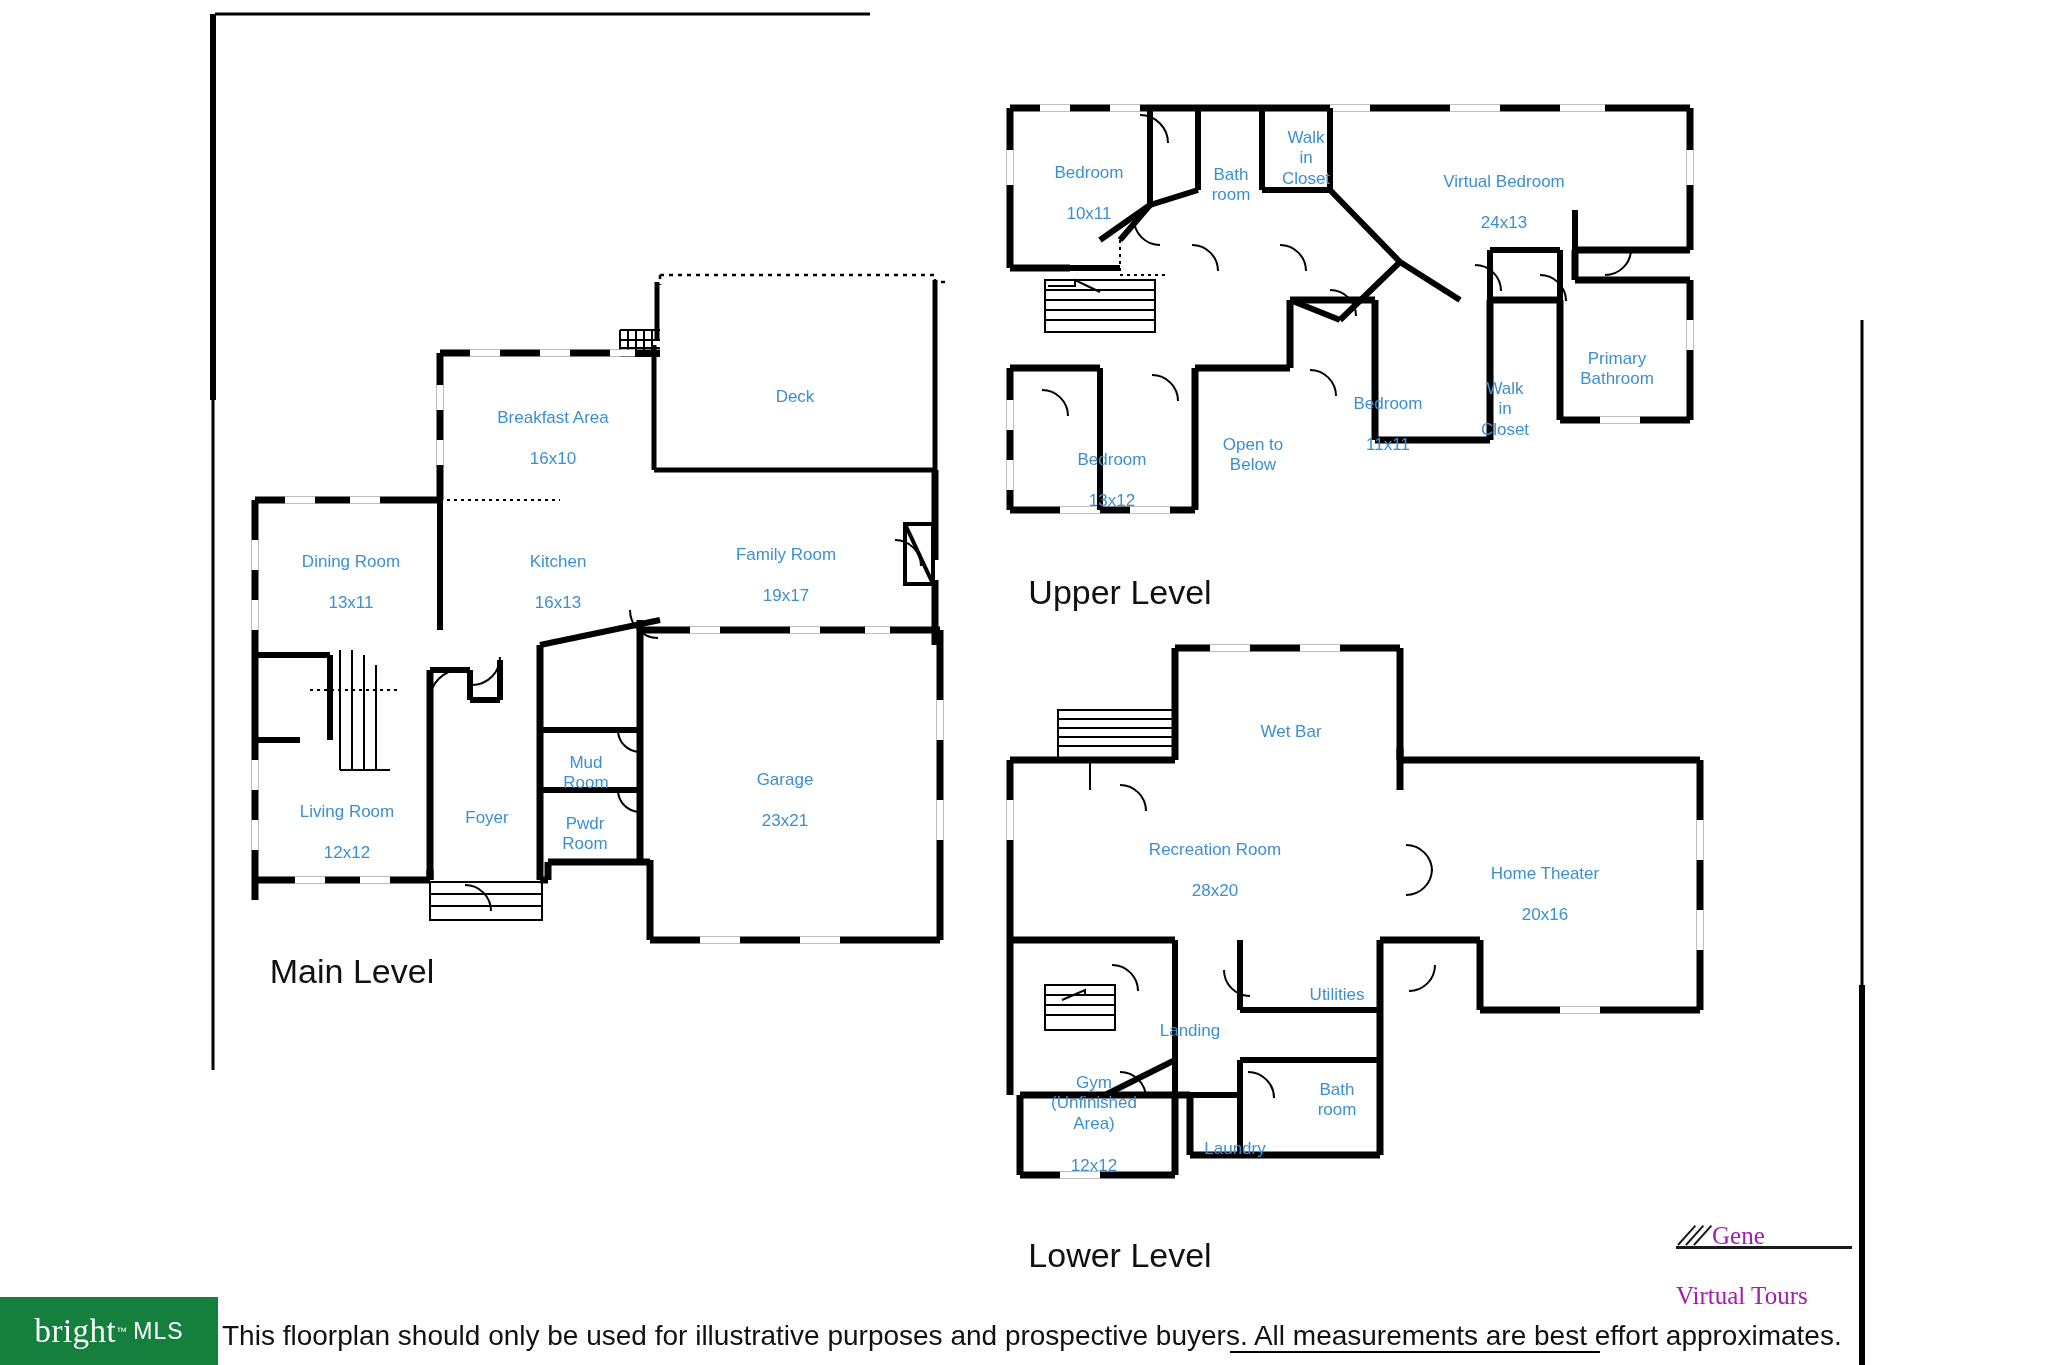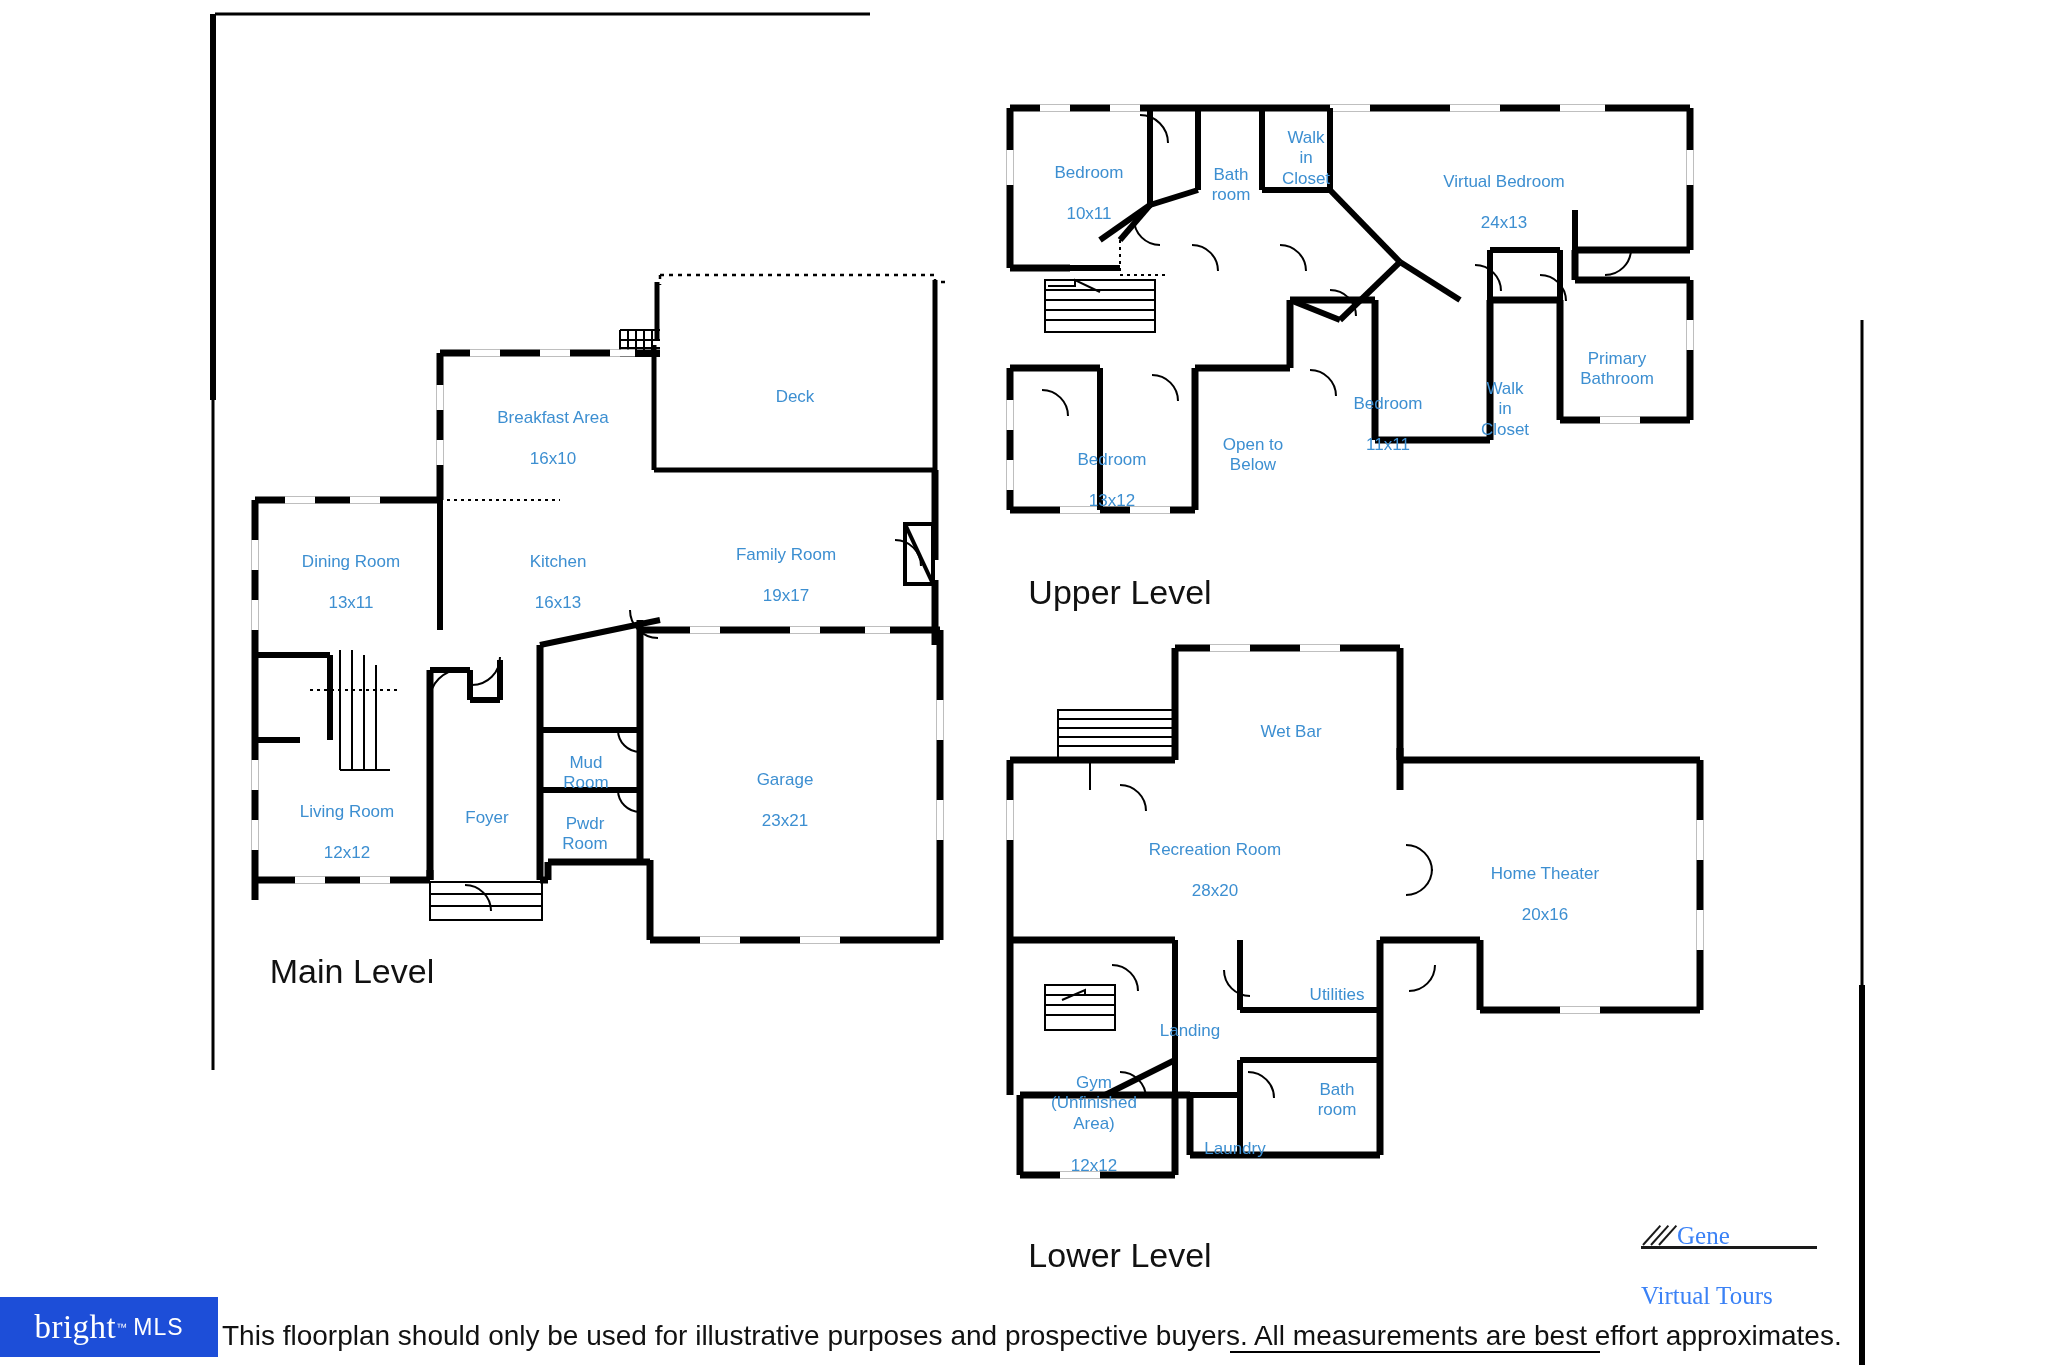--- a/index.html
+++ b/index.html
@@ -47,22 +47,22 @@
     font-size: 28px;
     color: #111111;
     font-family: "Liberation Sans", sans-serif;
     white-space: nowrap;
   }
   .bright-logo {
     position: absolute;
     left: 0px;
     top: 1297px;
     width: 218px;
-    height: 60px;
-    background: #1d4ed8;
+    height: 68px;
+    background: #15803d;
     display: flex;
     align-items: center;
     justify-content: center;
   }
   .bright-logo .bt {
     color: #ffffff;
     font-size: 33px;
     letter-spacing: 0.5px;
     font-family: "Liberation Serif", serif;
   }
@@ -73,25 +73,25 @@
   }
   .bright-logo .mls {
     color: #ffffff;
     font-size: 23px;
     margin-left: 6px;
     letter-spacing: 1px;
     font-family: "Liberation Sans", sans-serif;
   }
   .gene-logo {
     position: absolute;
-    left: 1641px;
+    left: 1676px;
     top: 1222px;
     width: 176px;
     height: 58px;
-    color: #3b82f6;
+    color: #a21caf;
   }
   .gene-logo .g1 {
     position: absolute;
     left: 36px; top: 0px;
     font-size: 25px;
     font-family: "Liberation Serif", serif;
   }
   .gene-logo .g2 {
     position: absolute;
     left: 0px; top: 28px;

